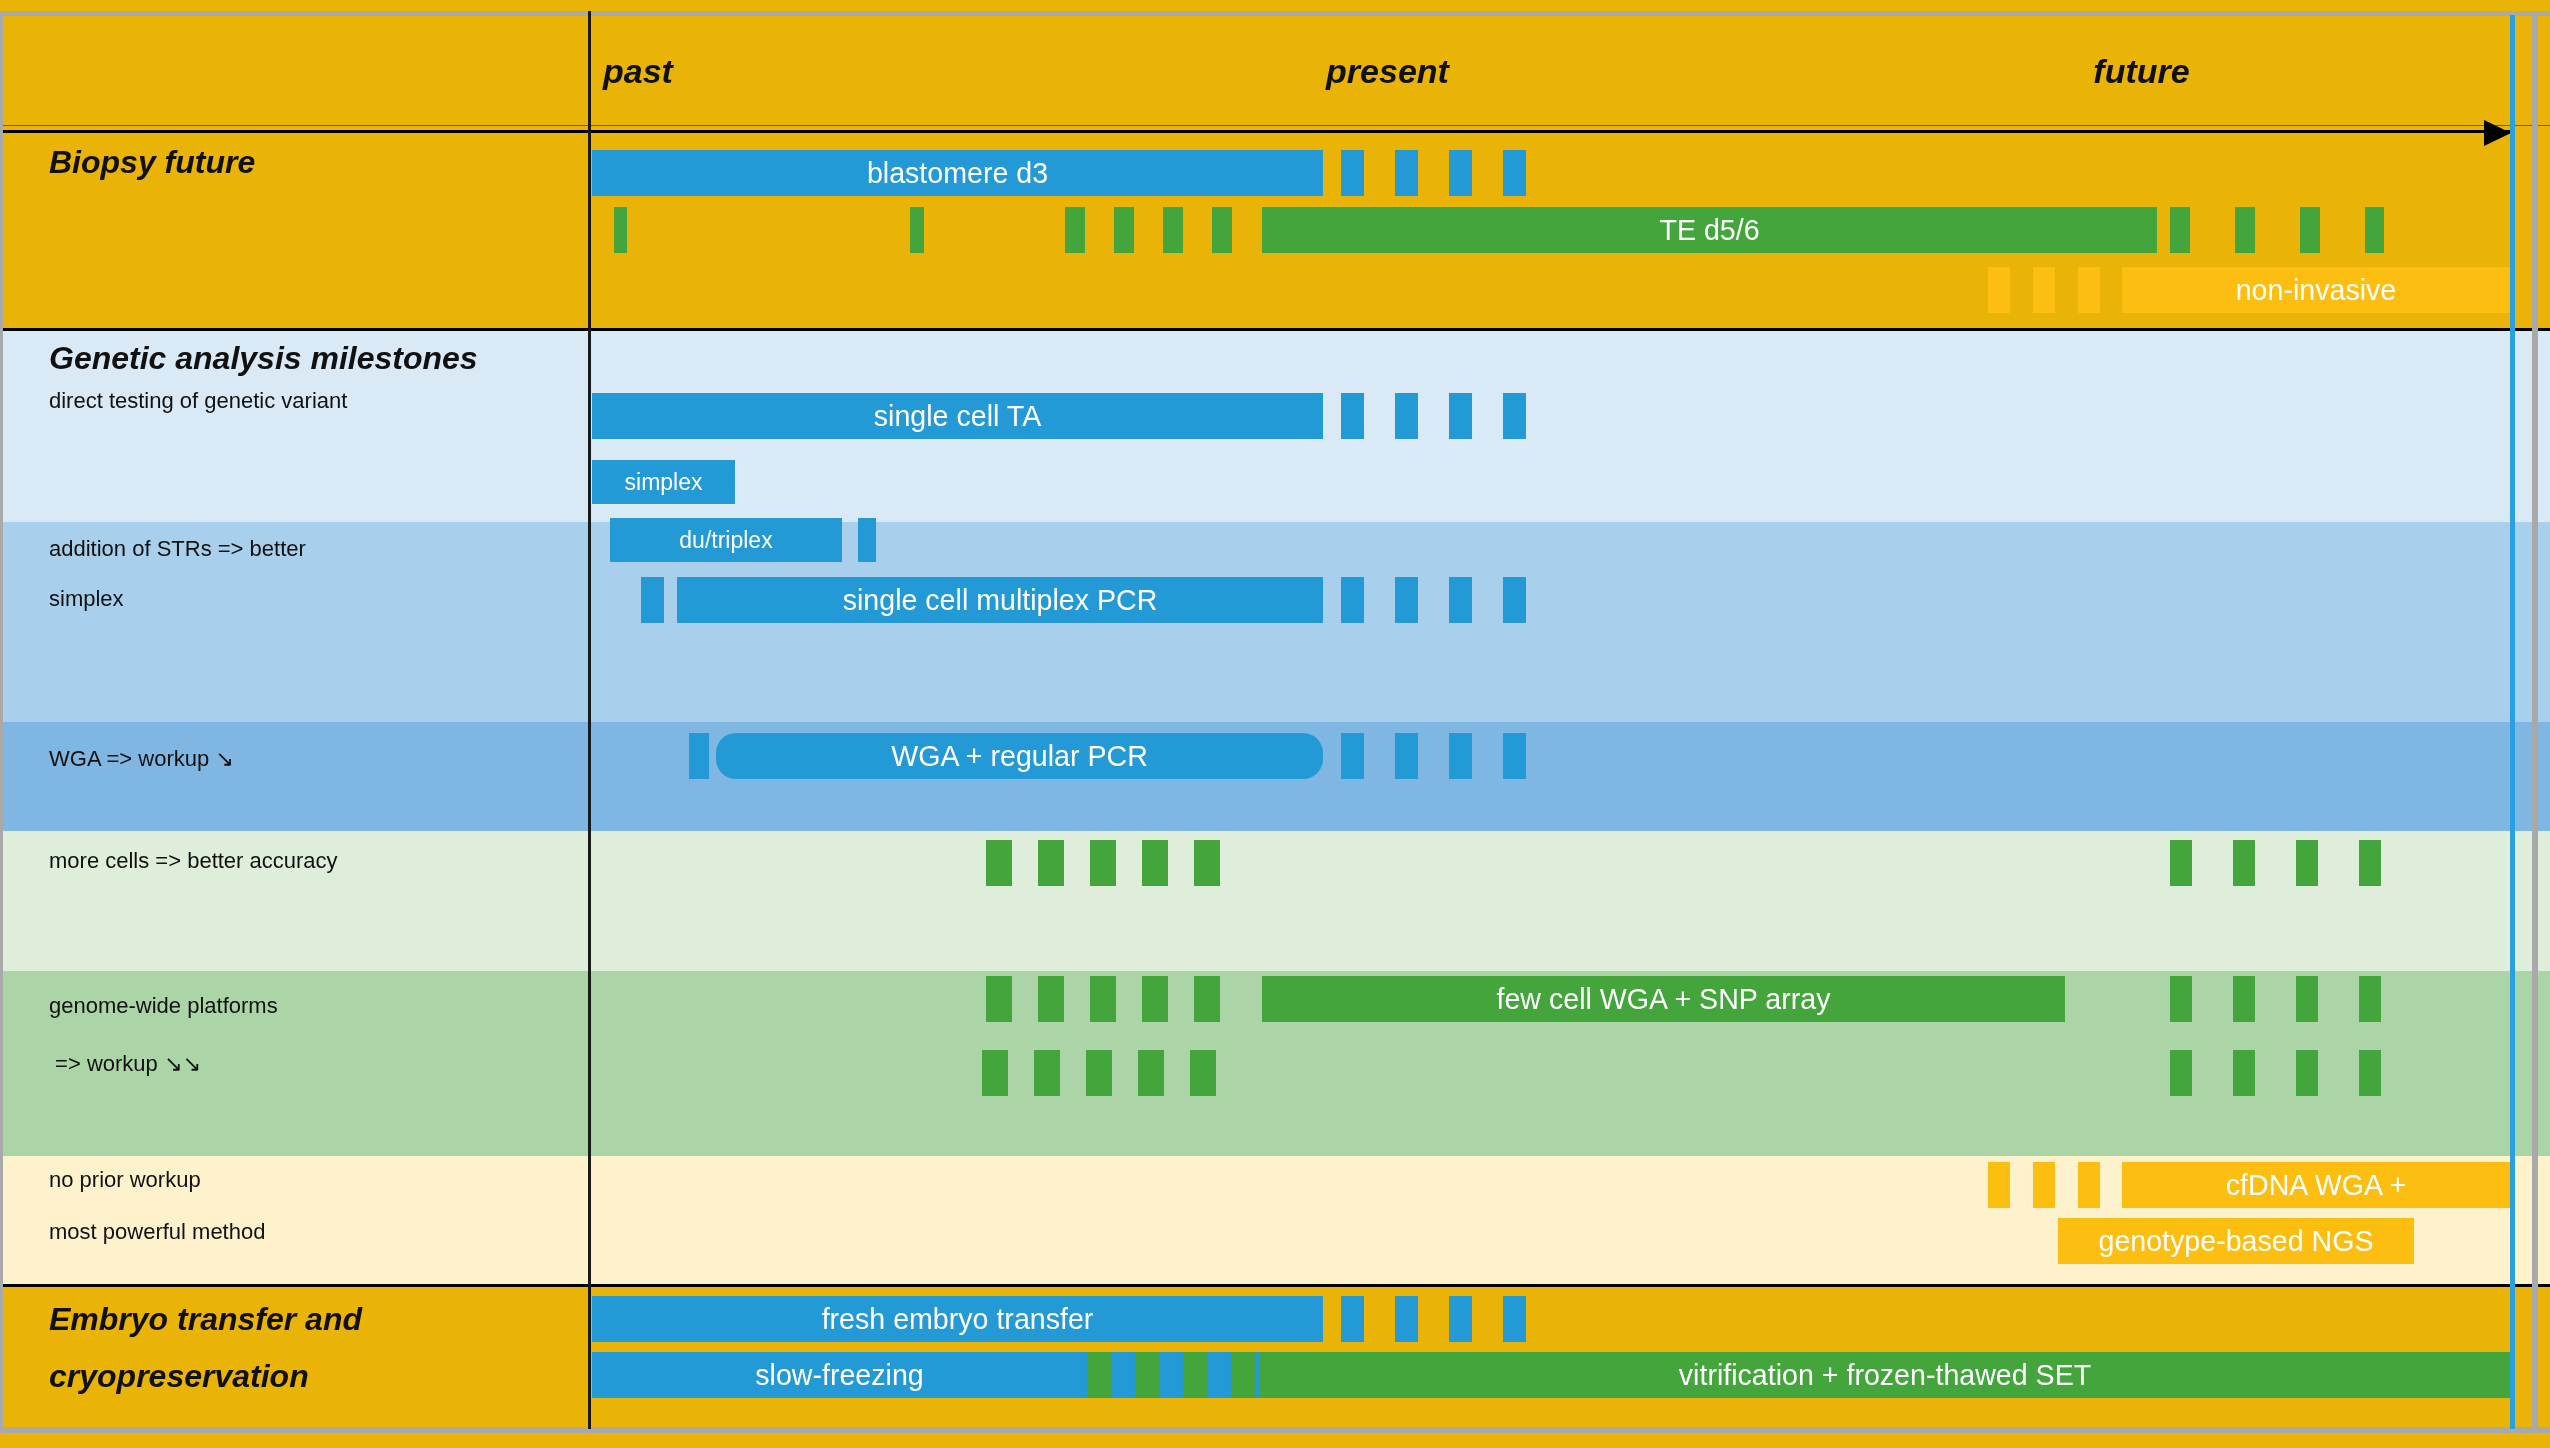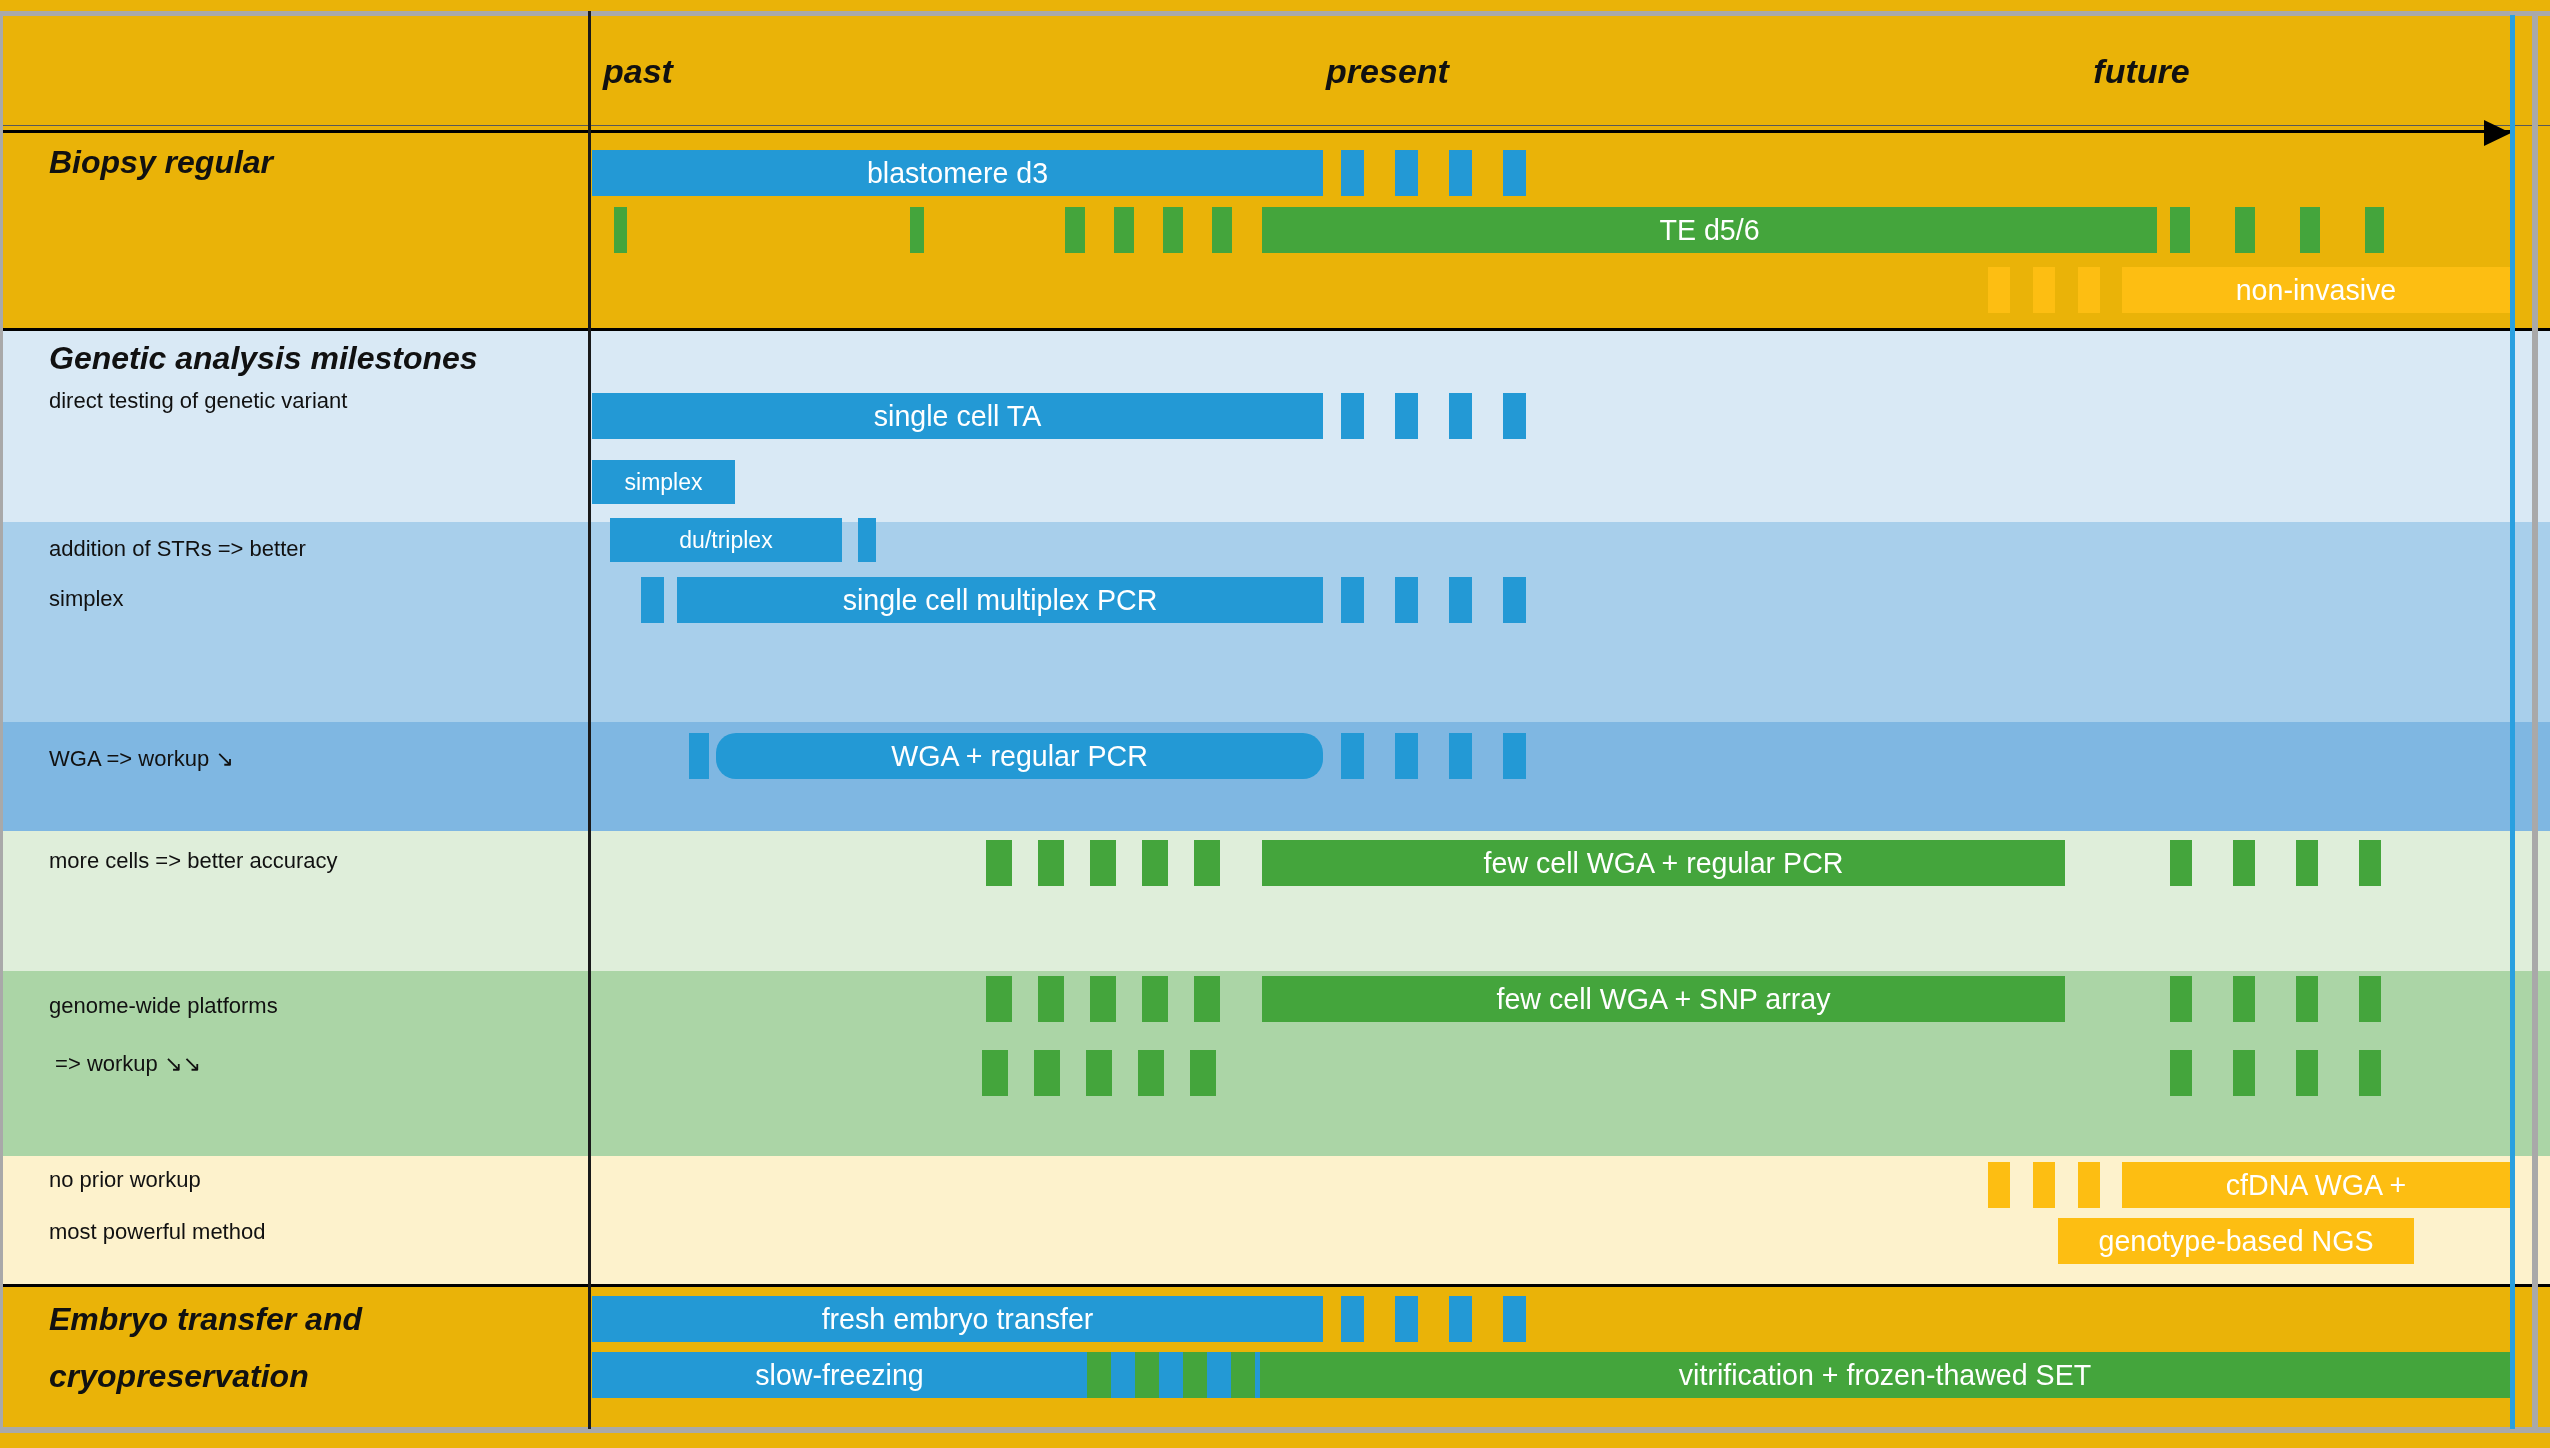--- a/index.html
+++ b/index.html
@@ -66,21 +66,21 @@
   <div class="hline" style="top:328px;height:3.4px;"></div>
   <div class="hline" style="top:1284px;height:3.4px;"></div>
 
   <div class="frame" style="left:0;top:11px;width:2550px;height:4.8px;"></div>
   <div class="frame" style="left:0;top:1427px;width:2550px;height:6.1px;"></div>
   <div class="frame" style="left:0;top:11px;width:2.7px;height:1422px;"></div>
   <div class="frame" style="left:2532px;top:11px;width:6.1px;height:1422px;"></div>
   <div class="vline-main"></div>
   <div class="vline-blue"></div>
 
-  <div class="sec-title" style="top:144px;">Biopsy regular</div>
+  <div class="sec-title" style="top:144px;">Biopsy future</div>
   <div class="sec-title" style="top:340px;">Genetic analysis milestones</div>
   <div class="row-label" style="top:388px;">direct testing of genetic variant</div>
   <div class="row-label" style="top:536px;">addition of STRs =&gt; better</div>
   <div class="row-label" style="top:586px;">simplex</div>
   <div class="row-label" style="top:746px;">WGA =&gt; workup ↘</div>
   <div class="row-label" style="top:848px;">more cells =&gt; better accuracy</div>
   <div class="row-label" style="top:993px;">genome-wide platforms</div>
   <div class="row-label" style="top:1051px;white-space:pre;"> =&gt; workup ↘↘</div>
   <div class="row-label" style="top:1167px;">no prior workup</div>
   <div class="row-label" style="top:1219px;">most powerful method</div>
@@ -107,21 +107,20 @@
   <div class="dash dash-blue" style="left:858px;top:518px;width:18.4px;height:44px;"></div>
   <div class="dash dash-blue" style="left:641px;top:577px;width:23px;"></div>
   <div class="bar bar-blue" style="left:677px;top:577px;width:646px;">single cell multiplex PCR</div>
   <div class="dgroup trail-blue" style="left:1341px;top:577px;"></div>
 
   <div class="dash dash-blue" style="left:689px;top:733px;width:20.4px;"></div>
   <div class="bar bar-blue" style="left:716px;top:733px;width:607px;border-radius:20px;">WGA + regular PCR</div>
   <div class="dgroup trail-blue" style="left:1341px;top:733px;"></div>
 
   <div class="dgroup lead-green" style="left:986px;top:840px;"></div>
-  <div class="bar bar-green" style="left:1262px;top:840px;width:803px;">few cell WGA + regular PCR</div>
   <div class="dgroup trail-green" style="left:2170px;top:840px;"></div>
 
   <div class="dgroup lead-green" style="left:986px;top:976px;"></div>
   <div class="bar bar-green" style="left:1262px;top:976px;width:803px;">few cell WGA + SNP array</div>
   <div class="dgroup trail-green" style="left:2170px;top:976px;"></div>
 
   <div class="dgroup lead-green" style="left:982px;top:1050px;"></div>
   <div class="dgroup trail-green" style="left:2170px;top:1050px;"></div>
 
   <div class="dgroup lead-yellow" style="left:1988px;top:1162px;"></div>

